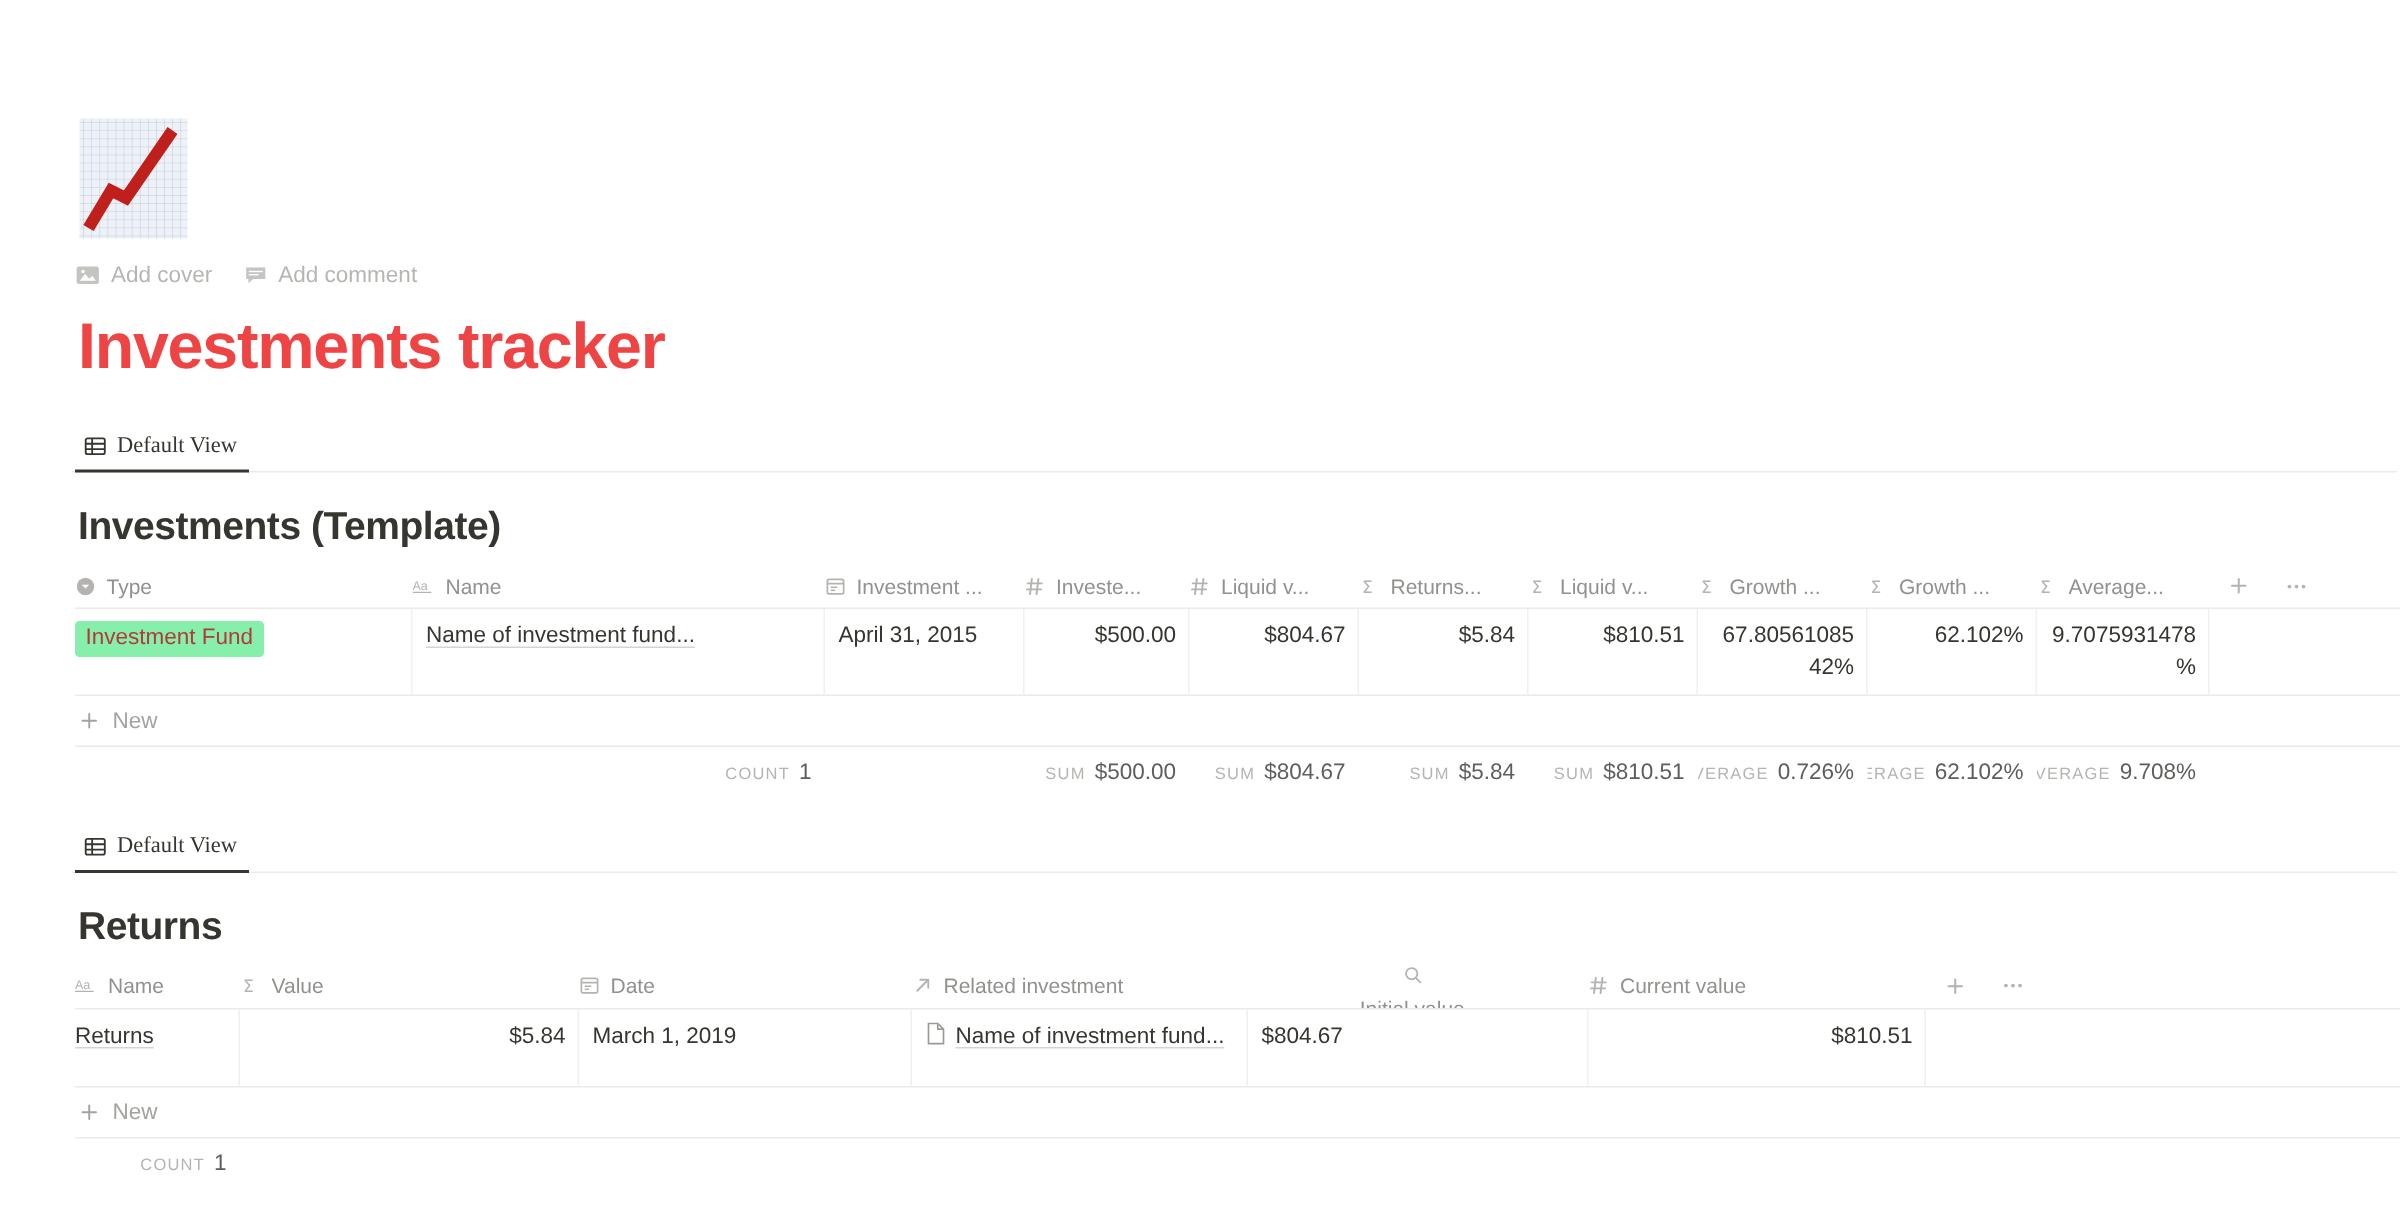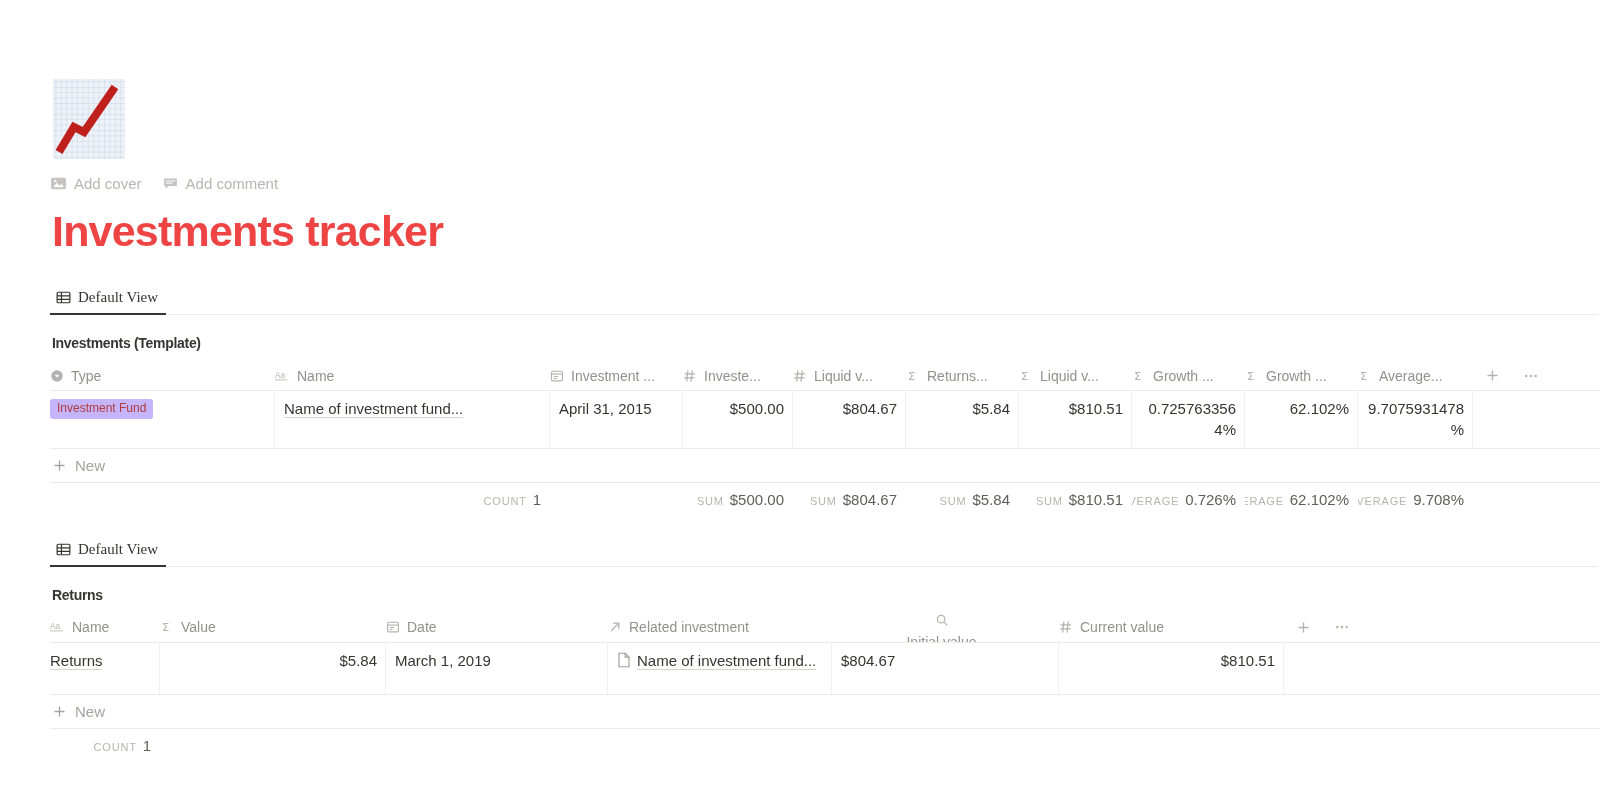--- a/index.html
+++ b/index.html
@@ -81,21 +81,21 @@
     margin-bottom: -1px;
     cursor: pointer;
     font-weight: 400;
     font-family: Liberation Serif, serif;
   }
   .view-tab svg { display:block; }
 
   
   .db-block { margin-top: 20px; }
   .db-title {
-    font-size: 14px;
+    font-size: 26px;
     font-weight: bold;
     letter-spacing: -0.3px;
     color: #37352f;
     margin: 0 0 10px 2px;
   }
 
   
   .tbl { width: 1550px; position: relative; }
   .row {
     display: flex;
@@ -138,25 +138,25 @@
     line-height: 1.35;
     overflow: hidden;
     word-break: break-word;
   }
   .cell.first { border-left: none; padding-left: 0; }
   .cell.right { justify-content: flex-end; text-align: right; }
   .cell.nob { border-right: none; }
 
   .tag {
     display: inline-block;
-    background: #c4b5fd;
+    background: #86efac;
     color: #b33a3a;
     border-radius: 3px;
     padding: 2px 7px 3px 7px;
-    font-size: 12px;
+    font-size: 15px;
     line-height: 1.25;
     white-space: nowrap;
   }
   .lnk {
     text-decoration: underline;
     text-decoration-color: #d6d4d0;
     text-underline-offset: 3px;
     cursor: pointer;
   }
   .rel {
@@ -397,21 +397,21 @@
             <div class="cell right" style="width:113px;">
               <span>$804.67</span>
             </div>
             <div class="cell right" style="width:113px;">
               <span>$5.84</span>
             </div>
             <div class="cell right" style="width:113px;">
               <span>$810.51</span>
             </div>
             <div class="cell right" style="width:113px;">
-              <span>0.7257633564%</span>
+              <span>67.8056108542%</span>
             </div>
             <div class="cell right" style="width:113px;">
               <span>62.102%</span>
             </div>
             <div class="cell right" style="width:115px;">
               <span>9.7075931478%</span>
             </div>
             <div class="cell nob" style="width:78px;"></div>
           </div>
 

